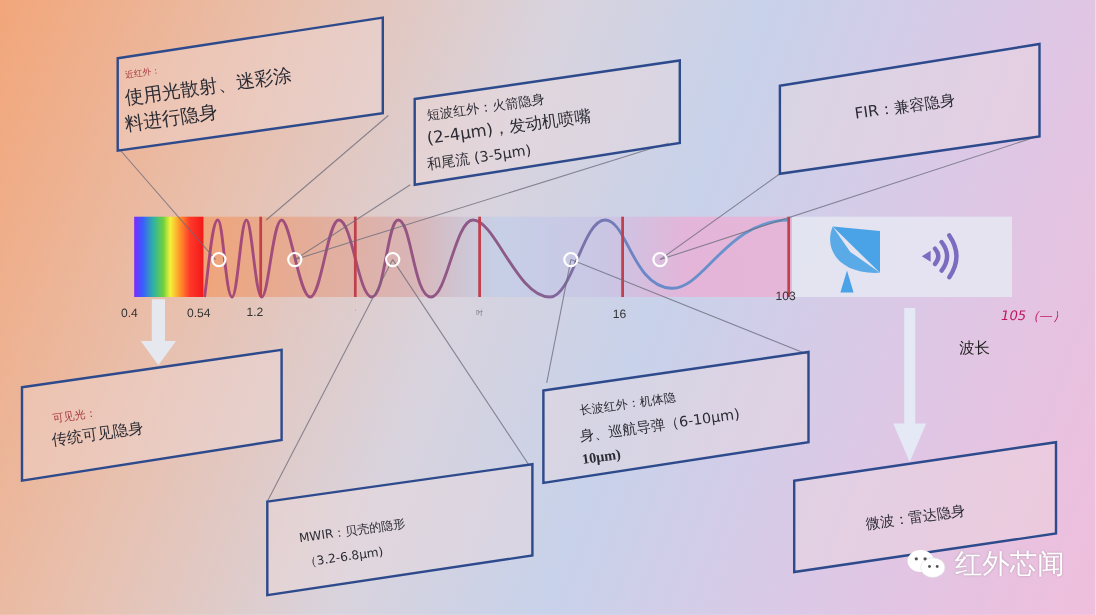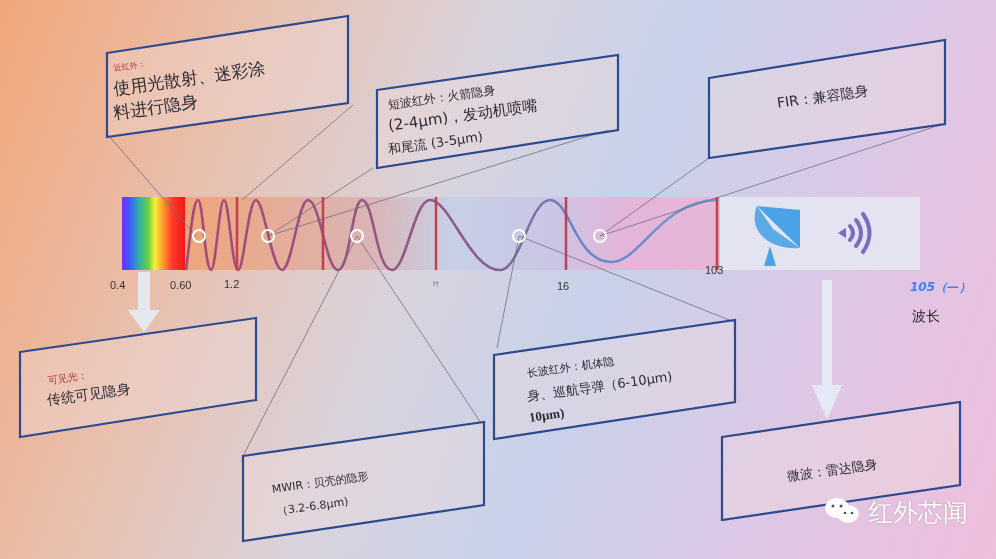--- a/index.html
+++ b/index.html
@@ -4,24 +4,24 @@
 <style>
   html,body{margin:0;padding:0;}
   body{width:996px;height:559px;overflow:hidden;position:relative;
     font-family:"DejaVu Sans","Liberation Sans",sans-serif;
     background:linear-gradient(110deg,#f2a67a 0%,#e8c0ae 22%,#d9d3dd 42%,#c8d2ea 58%,#dcc8e6 78%,#efbedc 100%);}
   #stage{position:absolute;left:0;top:0;width:996px;height:559px;}
   .box-label{position:absolute;color:#2b2b33;white-space:nowrap;transform-origin:left top;}
   .small-red{color:#a83a40;font-size:8px;}
   .tick{position:absolute;font-size:11px;color:#333;font-family:"Liberation Sans",sans-serif;}
   .tick.tiny{font-size:6px;color:#777;}
-  .watermark{position:absolute;left:822px;top:496px;display:flex;align-items:flex-start;gap:6px;}
+  .watermark{position:absolute;left:822px;top:496px;display:flex;align-items:center;gap:6px;}
   .watermark span{color:#fff;font-size:25px;text-shadow:0 0 2px rgba(0,0,0,.25);}
-  .axis-title{position:absolute;left:872px;top:308px;font-size:14px;color:#222;margin-left:40px;}
-  .unit{position:absolute;left:910px;top:279px;font-size:12px;color:#3b82f6;font-style:italic;font-weight:bold;}
+  .axis-title{position:absolute;left:872px;top:308px;font-size:14px;color:#222;}
+  .unit{position:absolute;left:910px;top:279px;font-size:12px;color:#be185d;font-style:italic;}
 </style>
 </head>
 <body>
 
 <div id="stage">
 
 <svg width="996" height="559" style="position:absolute;left:0;top:0">
   <defs>
     <linearGradient id="rainbow" x1="0" x2="1" y1="0" y2="0">
       <stop offset="0" stop-color="#7a2cff"></stop>
@@ -108,21 +108,21 @@
     <polygon points="377,90 618,55 618,130 377,168"></polygon>
     <polygon points="709,78 945,40 945,124 709,158"></polygon>
     <polygon points="20,352 256,318 256,400 20,437"></polygon>
     <polygon points="494,355 735,320 735,402 494,439"></polygon>
     <polygon points="243,456 484,422 484,505 243,541"></polygon>
     <polygon points="722,437 960,402 960,485 722,520"></polygon>
   </g>
 </svg>
 
 <div class="tick" style="left:110px;top:279px">0.4</div>
-<div class="tick" style="left:170px;top:279px">0.60</div>
+<div class="tick" style="left:170px;top:279px">0.54</div>
 <div class="tick" style="left:224px;top:278px">1.2</div>
 <div class="tick tiny" style="left:322px;top:280px">·</div>
 <div class="tick tiny" style="left:433px;top:280px">吋</div>
 <div class="tick" style="left:557px;top:280px">16</div>
 <div class="tick" style="left:705px;top:264px">103</div>
 <div class="unit">105（—）</div>
 <div class="axis-title">波长</div>
 
 <div>
   <div class="box-label small-red" style="left:113px;top:63px;transform:rotate(-8deg)">近红外：</div>

